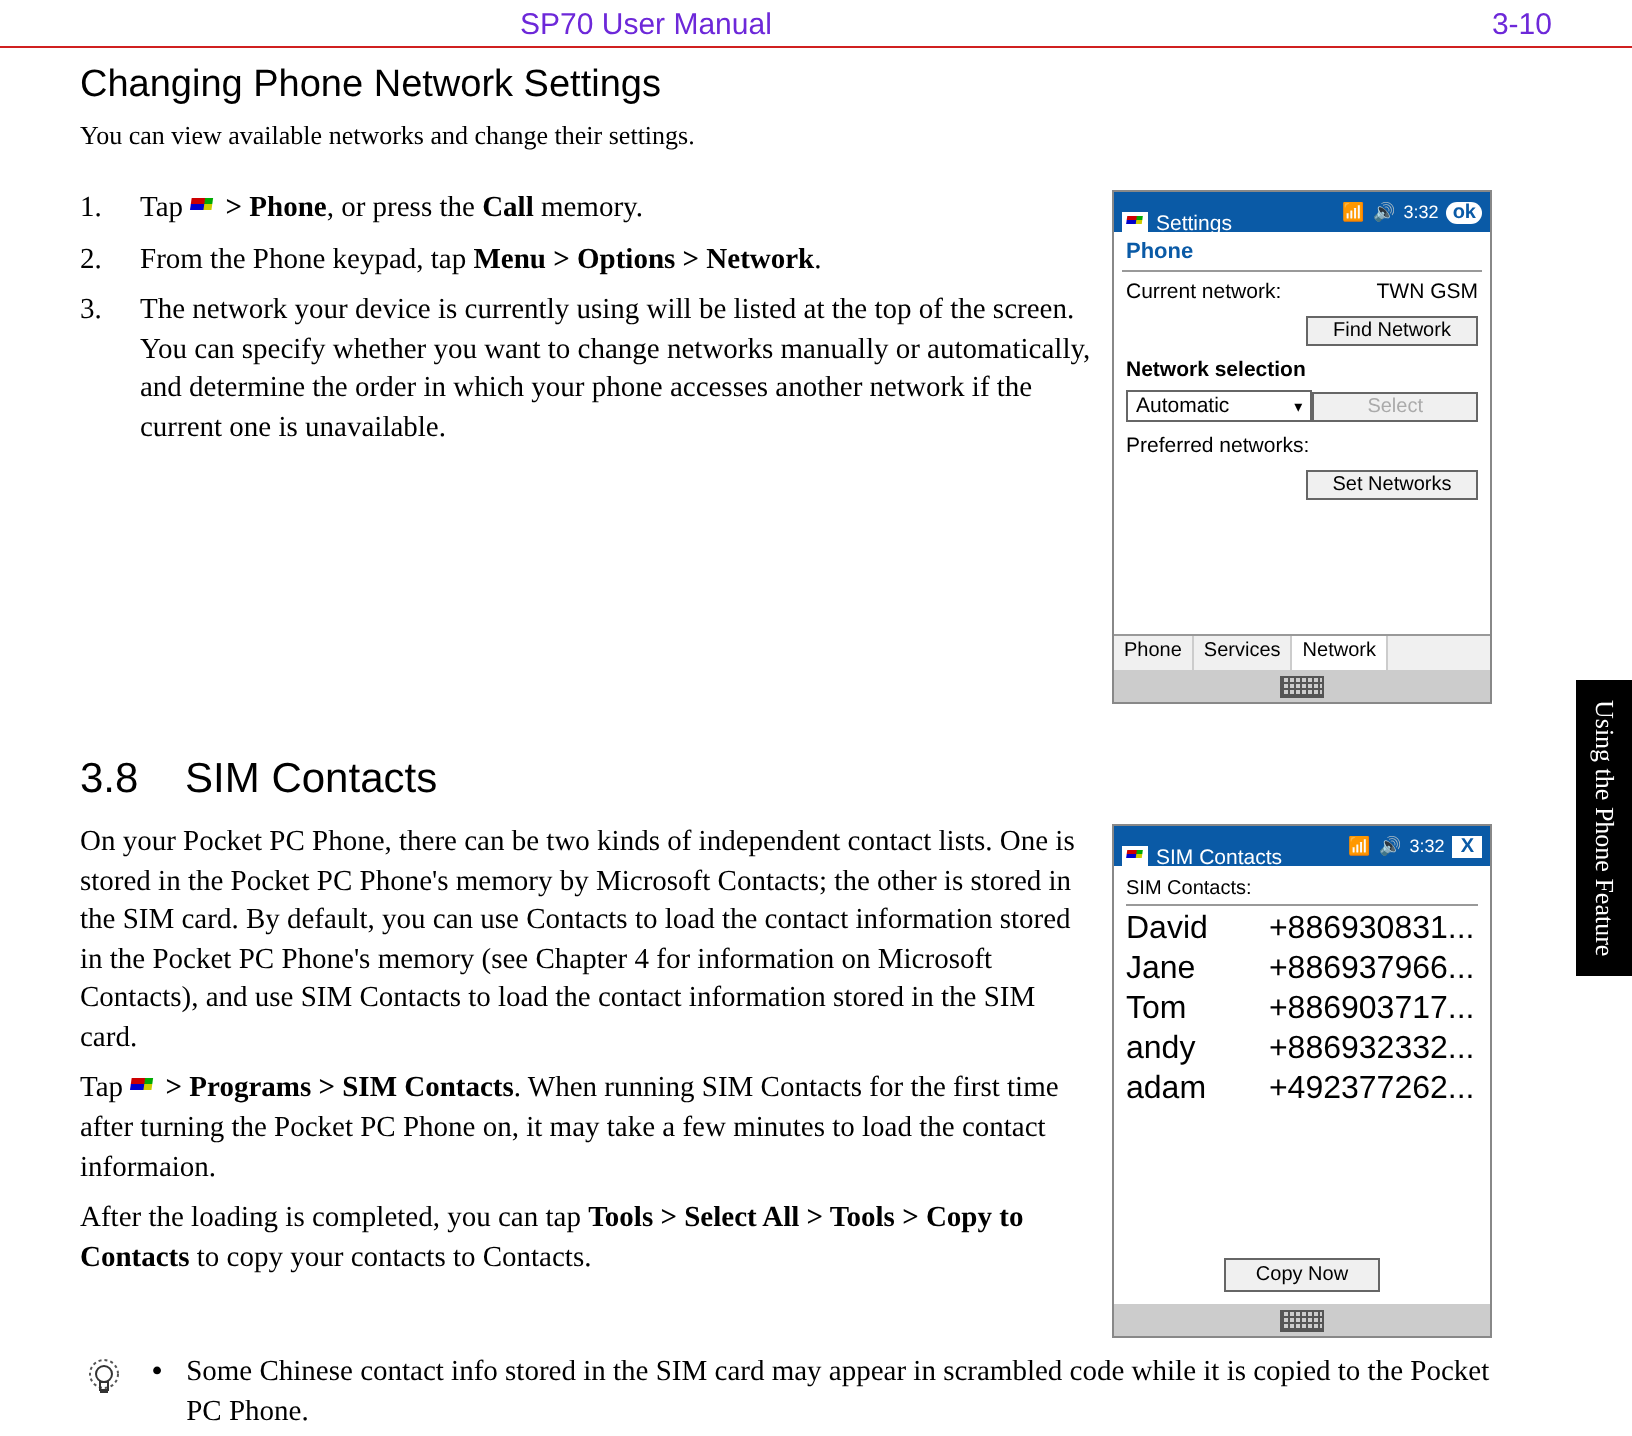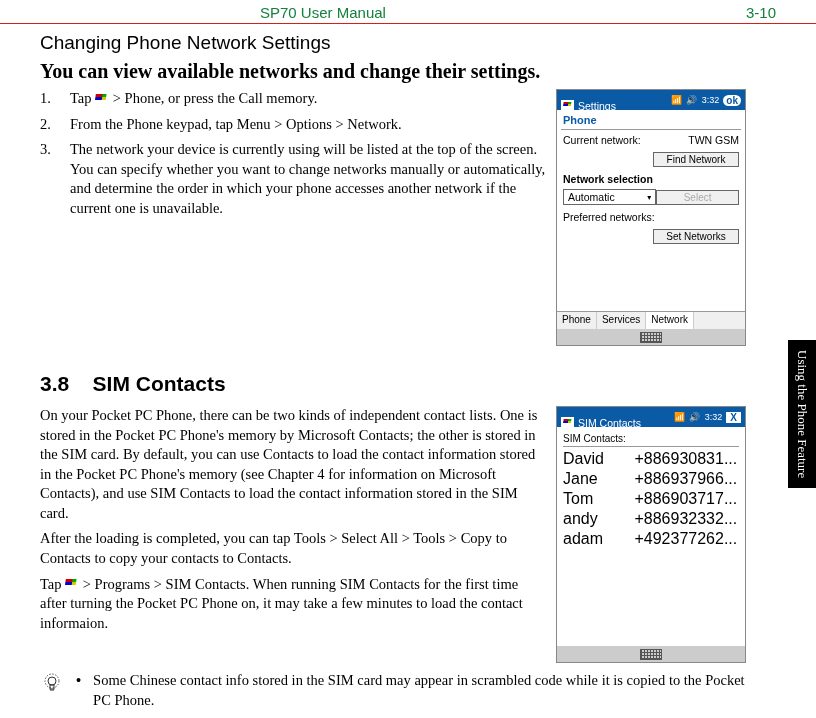--- a/index.html
+++ b/index.html
@@ -9,21 +9,21 @@
       font-family: Georgia, 'Times New Roman', serif;
       background: white;
       position: relative;
       overflow: hidden;
     }
     .header {
       display: flex;
       justify-content: space-between;
       align-items: center;
       padding: 4px 40px 2px 260px;
-      color: #15803d;
+      color: #6d28d9;
       font-family: Arial, sans-serif;
       font-size: 15px;
       border-bottom: 1px solid #d02020;
     }
     .content {
       padding: 8px 70px 10px 40px;
     }
     .side-tab {
       position: absolute;
       right: 0;
@@ -39,28 +39,27 @@
     }
     .section-subtitle {
       font-family: Arial, sans-serif;
       font-size: 19px;
       font-weight: normal;
       margin-bottom: 6px;
     }
     .section-title {
       font-family: Arial, sans-serif;
       font-size: 21px;
-      font-weight: bold;
+      font-weight: normal;
       margin-top: 26px;
       margin-bottom: 10px;
     }
     .intro-text {
-      font-size: 20px;
-      margin-bottom: 6px;
-      font-weight: bold;
+      font-size: 13px;
+      margin-bottom: 19px;
     }
     .block {
       display: flex;
       gap: 10px;
       align-items: flex-start;
     }
     .left { flex: 1; }
     .right { }
     .numlist {
       list-style: none;
@@ -78,21 +77,21 @@
       content: counter(item) ".";
       position: absolute;
       left: 0;
       top: 0;
     }
     .para {
       font-size: 14.5px;
       line-height: 1.35;
       margin-bottom: 6px;
     }
-    .b { font-weight: normal; }
+    .b { font-weight: bold; }
     .winicon {
       display: inline-block;
       width: 14px;
       height: 12px;
       position: relative;
       vertical-align: middle;
       background:
         linear-gradient(#c00 0 50%, transparent 50%) 0 0/48% 48% no-repeat,
         linear-gradient(#0a0 0 50%, transparent 50%) 52% 0/48% 48% no-repeat,
         linear-gradient(#00c 0 50%, transparent 50%) 0 52%/48% 48% no-repeat,
@@ -350,24 +349,24 @@
   </div>
 
   <div class="section-title">
     <span>3.8</span>&nbsp;&nbsp;&nbsp;&nbsp;<span>SIM Contacts</span>
   </div>
 
   <div class="block">
     <div class="left">
       <div class="para">On your Pocket PC Phone, there can be two kinds of independent contact lists. One is stored in the Pocket PC Phone's memory by Microsoft Contacts; the other is stored in the SIM card. By default, you can use Contacts to load the contact information stored in the Pocket PC Phone's memory (see Chapter 4 for information on Microsoft Contacts), and use SIM Contacts to load the contact information stored in the SIM card.</div>
       <div class="para">
-        <span>After the loading is completed, you can tap </span><span class="b">Tools &gt; Select All &gt; Tools &gt; Copy to Contacts</span><span> to copy your contacts to Contacts.</span>
+        <span>Tap </span><span class="winicon"></span><span class="b"> &gt; Programs &gt; SIM Contacts</span><span>. When running SIM Contacts for the first time after turning the Pocket PC Phone on, it may take a few minutes to load the contact informaion.</span>
       </div>
       <div class="para">
-        <span>Tap </span><span class="winicon"></span><span class="b"> &gt; Programs &gt; SIM Contacts</span><span>. When running SIM Contacts for the first time after turning the Pocket PC Phone on, it may take a few minutes to load the contact informaion.</span>
+        <span>After the loading is completed, you can tap </span><span class="b">Tools &gt; Select All &gt; Tools &gt; Copy to Contacts</span><span> to copy your contacts to Contacts.</span>
       </div>
     </div>
     <div class="right">
       <div class="phone-mock">
         <div class="ph-titlebar">
           <div class="ph-titlebar-left">
             <span class="ph-title-icon">
                 <span class="winicon" style="width:10px;height:9px;"></span>
               </span>
             <span>SIM Contacts</span>
@@ -396,20 +395,23 @@
                 <span>+886903717...</span>
               </div>
             <div class="ph-contact-row">
                 <span>andy</span>
                 <span>+886932332...</span>
               </div>
             <div class="ph-contact-row">
                 <span>adam</span>
                 <span>+492377262...</span>
               </div>
+          </div>
+          <div class="ph-btn-center">
+            <div class="ph-btn wide">Copy Now</div>
           </div>
         </div>
         <div class="ph-bottom">
           <div class="ph-kbd"></div>
         </div>
       </div>
     </div>
   </div>
 
   <div class="note-block">

